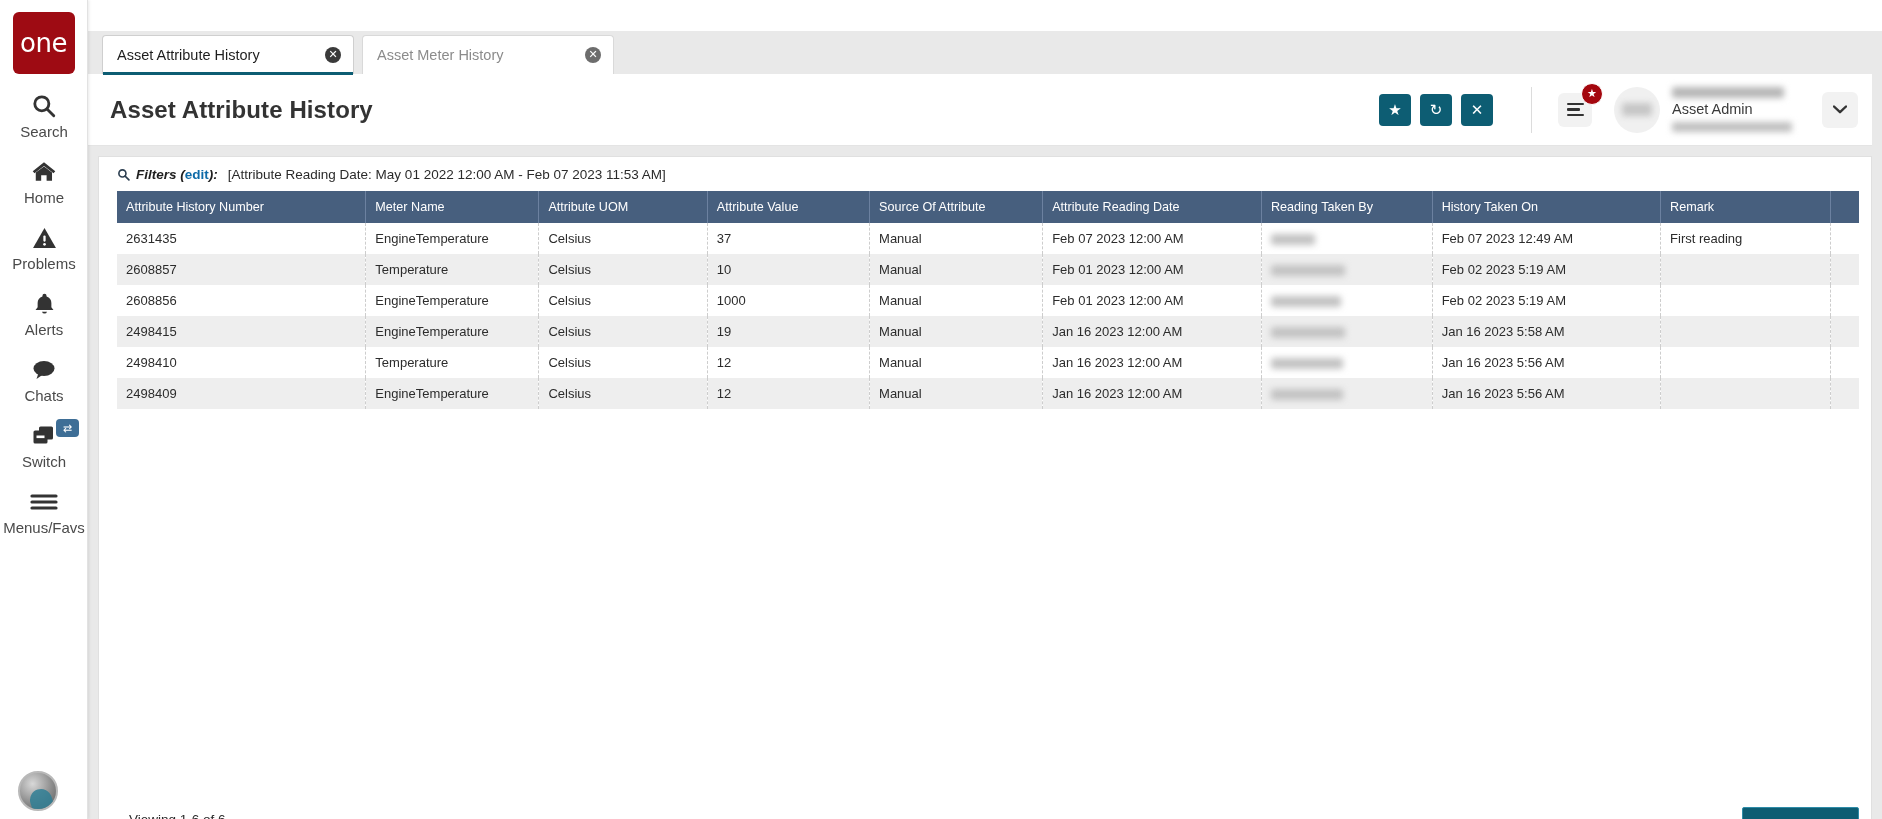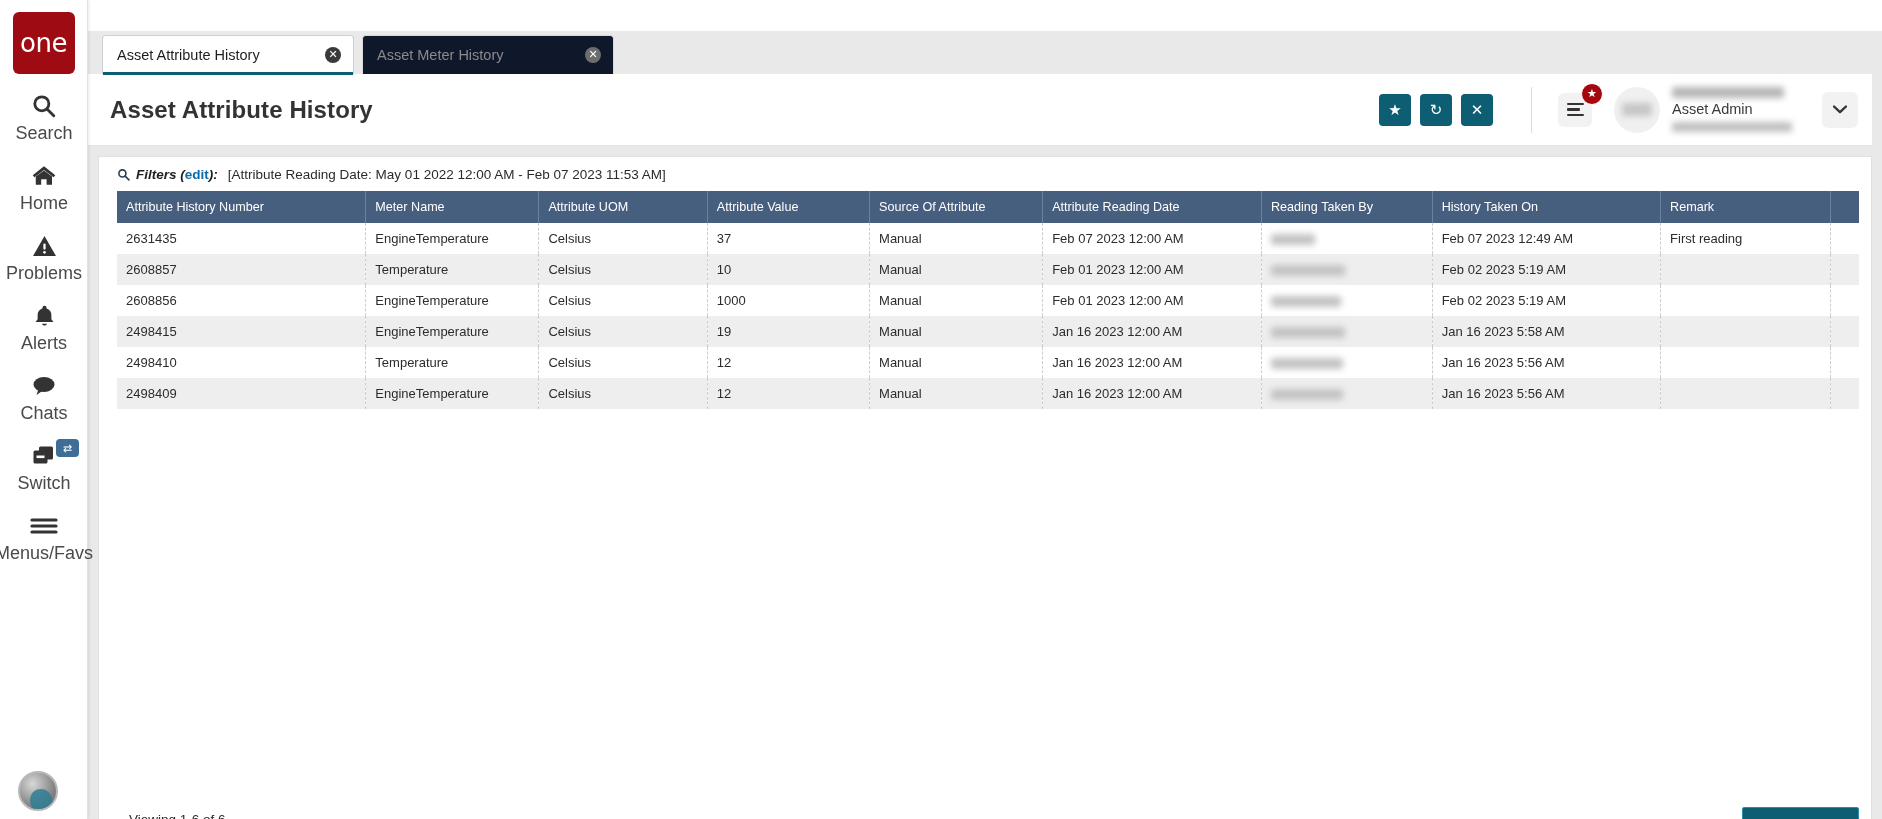--- a/index.html
+++ b/index.html
@@ -51,21 +51,21 @@
     cursor: pointer;
     position: relative;
   }
   .rail-icon {
     height: 30px;
     display: flex; align-items: center; justify-content: center;
     color: #3b3b3b;
   }
   .rail-label {
     margin-top: 2px;
-    font-size: 18px;
+    font-size: 15px;
     color: #4a4a4a;
     font-family: "Liberation Sans", sans-serif;
   }
   .switch-badge {
     position: absolute;
     right: 9px; top: 15px;
     width: 23px; height: 18px;
     background: #3e6e96;
     border-radius: 4px;
     display: flex; align-items: center; justify-content: center;
@@ -109,21 +109,21 @@
     height: 43px;
     background: #e9e9e9;
     display: flex;
     align-items: flex-end;
     padding-left: 14px;
     flex: 0 0 43px;
   }
   .tab {
     height: 39px;
     min-width: 252px;
-    background: #0f172a;
+    background: #ffffff;
     border: 1px solid #d9d9d9;
     border-bottom: none;
     border-radius: 4px 4px 0 0;
     display: flex;
     align-items: center;
     padding: 0 12px 0 14px;
     margin-right: 8px;
     cursor: pointer;
     position: relative;
   }

